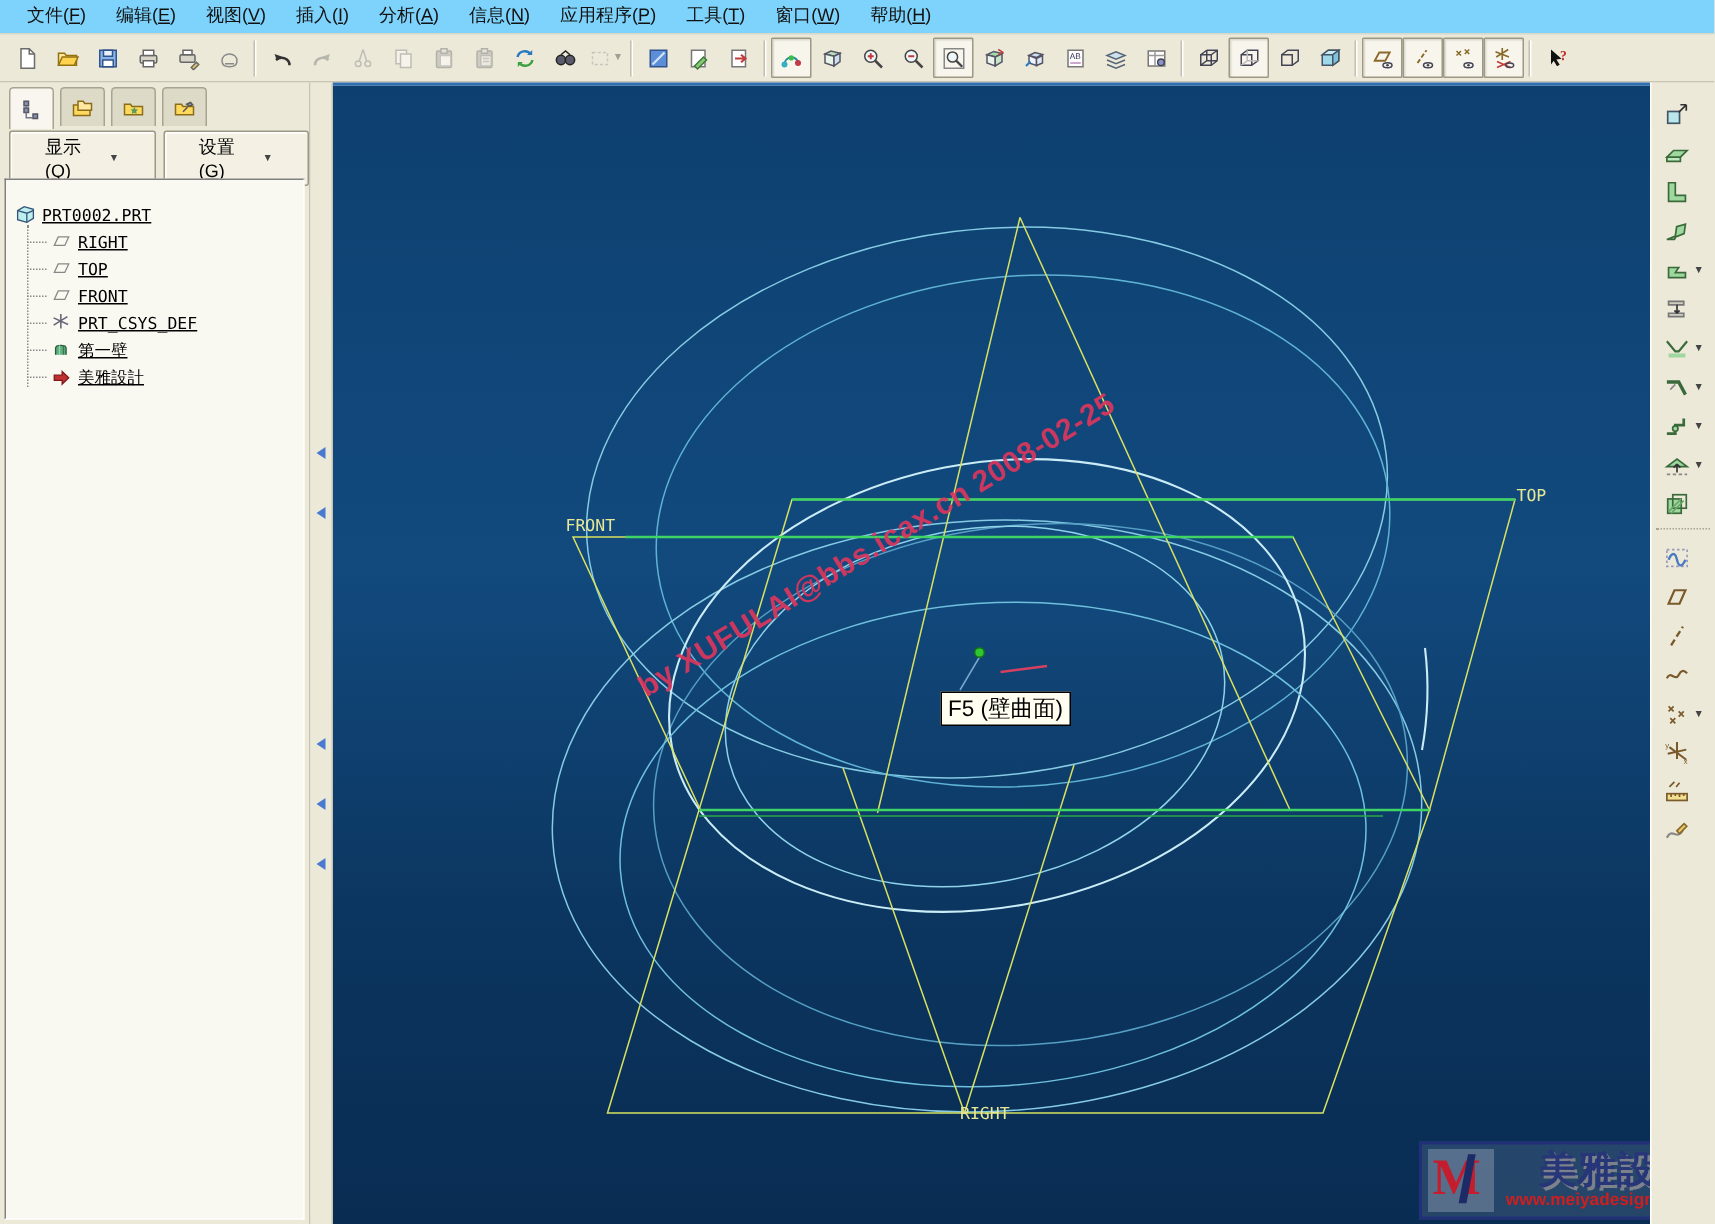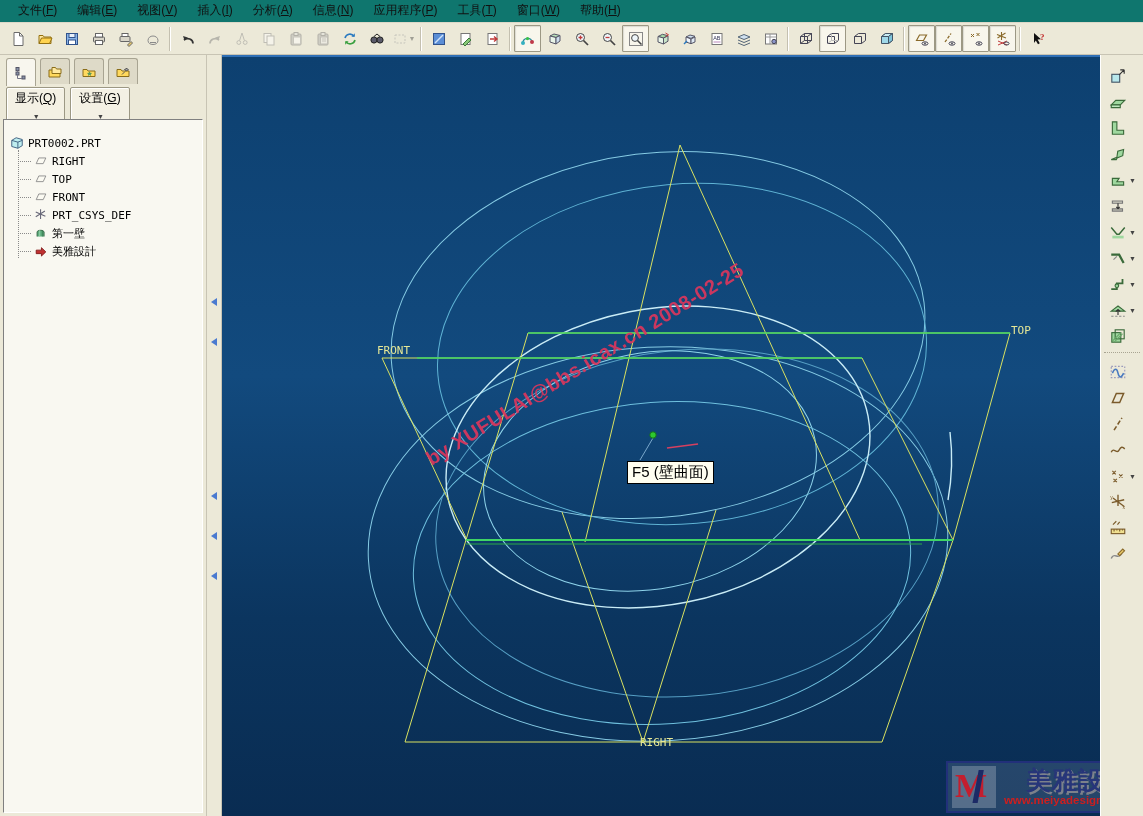--- a/index.html
+++ b/index.html
@@ -1,21 +1,21 @@
 <!DOCTYPE html>
 <html><head>
 <meta charset="utf-8">
 <style>
   * { margin:0; padding:0; box-sizing:border-box; }
   html,body { width:1143px; height:816px; overflow:hidden; }
   body { font-family:"Liberation Sans", sans-serif; background:#ece9d8; position:relative; }
   #app { position:absolute; inset:0; width:1143px; height:816px; background:#ece9d8; }
 
   
-  .menubar { position:absolute; left:0; top:0; width:1143px; height:23px; background:#0f766e;
+  .menubar { position:absolute; left:0; top:0; width:1143px; height:23px; background:#7dd3fc;
              border-bottom:1px solid #dcd8c8; display:flex; align-items:center; padding-left:8px; font-size:12px; color:#111; }
   .menu-item { padding:3px 10px 4px 10px; cursor:default; white-space:nowrap; }
   .menu-item u { text-decoration:underline; }
 
   
   .toolbar { position:absolute; left:0; top:23px; width:1143px; height:32px; background:#ece9d8;
              border-bottom:1px solid #c8c4b4; display:flex; align-items:center; padding-left:4px; }
   .tb-sep { width:2px; height:24px; border-left:1px solid #c4c0b0; border-right:1px solid #ffffff; margin:0 3px; }
   .tbtn { width:27px; height:27px; display:flex; align-items:center; justify-content:center;
           border:1px solid transparent; border-radius:1px; position:relative; }
@@ -23,27 +23,27 @@
   .tbtn.disabled { filter:grayscale(1) opacity(.45); }
   .dd-arrow { font-size:7px; color:#444; margin-left:1px; }
 
   
   .left-panel { position:absolute; left:0; top:55px; width:207px; height:761px; background:#ece9d8; border-right:1px solid #c8c4b4; }
   .ltabs { display:flex; gap:4px; padding:3px 0 0 6px; height:30px; }
   .ltab { width:30px; height:26px; display:flex; align-items:center; justify-content:center;
           border:1px solid #a8a492; border-bottom:none; border-radius:3px 3px 0 0; background:#dedac8; }
   .ltab.selected { background:#f8f6ee; height:28px; }
   .lbtn-row { display:flex; gap:5px; padding:2px 0 3px 6px; }
-  .lbtn { font-size:12px; padding:2px 8px; background:#f4f1e4; border:1px solid #9c9884; border-radius:2px;
-          display:flex; align-items:center; gap:6px; box-shadow:1px 1px 0 #fff inset;flex-direction:column; }
+  .lbtn { font-size:12px; padding:2px 23px; background:#f4f1e4; border:1px solid #9c9884; border-radius:2px;
+          display:flex; align-items:center; gap:6px; box-shadow:1px 1px 0 #fff inset; }
   .tree-box { position:absolute; left:3px; right:3px; top:64px; bottom:3px; background:#f9f8f1;
               border-top:1px solid #808080; border-left:1px solid #808080; border-right:1px solid #fff; border-bottom:1px solid #fff;
               font-family:"DejaVu Sans Mono", monospace; font-size:11px; color:#000; overflow:hidden; }
   .tree-inner { position:relative; padding-top:14px; }
-  .trow { height:18px; display:flex; align-items:center; gap:4px; white-space:nowrap; }
+  .trow { height:18px; display:flex; align-items:center; gap:4px; white-space:nowrap;text-decoration:underline; }
   .trow.root { padding-left:6px; }
   .trow.child { padding-left:30px; position:relative; }
   .trow.child::before { content:""; position:absolute; left:14px; top:50%; width:13px; border-top:1px dotted #8a8a8a; }
   .dotline { position:absolute; left:14px; top:30px; width:1px; height:108px; border-left:1px dotted #8a8a8a; }
 
   
   .sash { position:absolute; left:207px; top:55px; width:15px; height:761px; background:#ece9d8;
           border-right:1px solid #c8c4b4; }
   .sash-arrow { position:absolute; left:4px; width:0; height:0; border-top:4px solid transparent;
                 border-bottom:4px solid transparent; border-right:6px solid #4a7ad0; }

